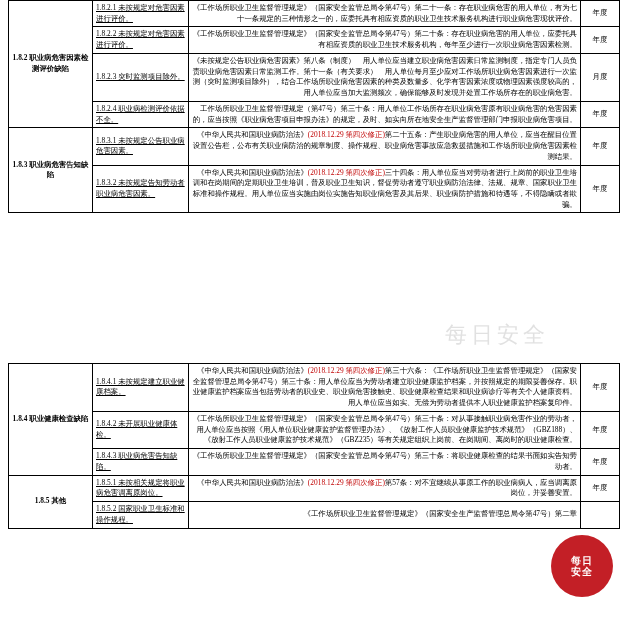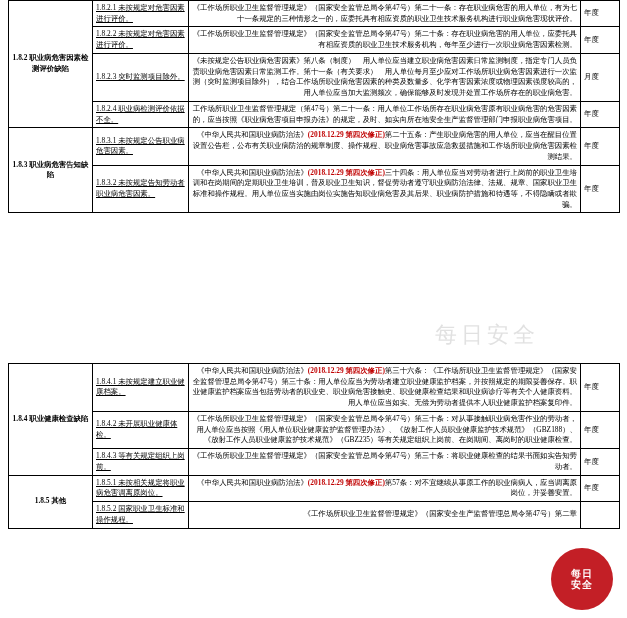--- a/index.html
+++ b/index.html
@@ -50,55 +50,56 @@
     text-align: left;
     font-size: 7.4px;
     text-decoration: underline;
   }
   td.basis {
     text-align: right;
     font-size: 7.2px;
     line-height: 1.42;
   }
   td.freq {
+    text-align: center;
     font-size: 7.6px;
   }
   .red {
     color: #c00000;
-    font-weight: bold;
+    font-weight: normal;
   }
   .tbl-wrap-1 { position: absolute; top: 0; left: 0; }
   .tbl-wrap-2 { position: absolute; top: 363px; left: 0; }
 
   
   .watermark {
     position: absolute;
     right: 14px;
-    bottom: 8px;
+    bottom: 21px;
     width: 62px;
     height: 62px;
     border-radius: 50%;
     background: #c0141b;
     color: #ffffff;
     display: flex;
     align-items: center;
     justify-content: center;
     font-family: "Liberation Sans", sans-serif;
     font-size: 10px;
     font-weight: bold;
     letter-spacing: 1px;
     line-height: 1.15;
     text-align: center;
     opacity: 0.95;
     z-index: 5;
   }
   .watermark span { display: block; }
   .wm-text-ghost {
     position: absolute;
-    right: 88px;
+    right: 78px;
     top: 320px;
     font-family: "Liberation Sans", sans-serif;
     font-size: 22px;
     color: rgba(120,120,120,0.22);
     letter-spacing: 4px;
     white-space: nowrap;
     z-index: 4;
     pointer-events: none;
   }
 </style>
@@ -128,21 +129,21 @@
           <td class="basis">《工作场所职业卫生监督管理规定》（国家安全监管总局令第47号）第二十条：存在职业病危害的用人单位，应委托具有相应资质的职业卫生技术服务机构，每年至少进行一次职业病危害因素检测。</td>
           <td class="freq">年度</td>
         </tr>
         <tr>
           <td class="item">1.8.2.3 突时监测项目除外。</td>
           <td class="basis">《未按规定公告职业病危害因素》第八条（制度）　用人单位应当建立职业病危害因素日常监测制度，指定专门人员负责职业病危害因素日常监测工作。第十一条（有关要求）　用人单位每月至少应对工作场所职业病危害因素进行一次监测（突时监测项目除外），结合工作场所职业病危害因素的种类及数量多、化学有害因素浓度或物理因素强度较高的，用人单位应当加大监测频次，确保能够及时发现并处置工作场所存在的职业病危害。</td>
           <td class="freq">月度</td>
         </tr>
         <tr>
           <td class="item">1.8.2.4 职业病检测评价依据不全。</td>
-          <td class="basis">工作场所职业卫生监督管理规定（第47号）第二十一条：用人单位工作场所存在职业病危害原有职业病危害的危害因素的，应当按照《职业病危害项目申报办法》的规定，及时、如实向所在地安全生产监督管理部门申报职业病危害项目。</td>
+          <td class="basis">工作场所职业卫生监督管理规定（第47号）第三十条：用人单位工作场所存在职业病危害原有职业病危害的危害因素的，应当按照《职业病危害项目申报办法》的规定，及时、如实向所在地安全生产监督管理部门申报职业病危害项目。</td>
           <td class="freq">年度</td>
         </tr>
 
         <tr>
           <td class="cat" rowspan="2">1.8.3 职业病危害告知缺陷</td>
           <td class="item">1.8.3.1 未按规定公告职业病危害因素。</td>
           <td class="basis">《中华人民共和国职业病防治法》<span class="red">(2018.12.29 第四次修正)</span>第二十五条：产生职业病危害的用人单位，应当在醒目位置设置公告栏，公布有关职业病防治的规章制度、操作规程、职业病危害事故应急救援措施和工作场所职业病危害因素检测结果。</td>
           <td class="freq">年度</td>
         </tr>
         <tr>
@@ -169,21 +170,21 @@
           <td class="item">1.8.4.1 未按规定建立职业健康档案。</td>
           <td class="basis">《中华人民共和国职业病防治法》<span class="red">(2018.12.29 第四次修正)</span>第三十六条：《工作场所职业卫生监督管理规定》（国家安全监督管理总局令第47号）第三十条：用人单位应当为劳动者建立职业健康监护档案，并按照规定的期限妥善保存。职业健康监护档案应当包括劳动者的职业史、职业病危害接触史、职业健康检查结果和职业病诊疗等有关个人健康资料。用人单位应当如实、无偿为劳动者提供本人职业健康监护档案复印件。</td>
           <td class="freq">年度</td>
         </tr>
         <tr>
           <td class="item">1.8.4.2 未开展职业健康体检。</td>
           <td class="basis">《工作场所职业卫生监督管理规定》（国家安全监管总局令第47号）第三十条：对从事接触职业病危害作业的劳动者，用人单位应当按照《用人单位职业健康监护监督管理办法》、《放射工作人员职业健康监护技术规范》（GBZ188）、《放射工作人员职业健康监护技术规范》（GBZ235）等有关规定组织上岗前、在岗期间、离岗时的职业健康检查。</td>
           <td class="freq">年度</td>
         </tr>
         <tr>
-          <td class="item">1.8.4.3 等有关规定组织上岗前。</td>
+          <td class="item">1.8.4.3 职业病危害告知缺陷。</td>
           <td class="basis">《工作场所职业卫生监督管理规定》（国家安全监管总局令第47号）第三十条：将职业健康检查的结果书面如实告知劳动者。</td>
           <td class="freq">年度</td>
         </tr>
 
         <tr>
           <td class="cat" rowspan="2">1.8.5 其他</td>
           <td class="item">1.8.5.1 未按相关规定将职业病危害调离原岗位。</td>
           <td class="basis">《中华人民共和国职业病防治法》<span class="red">(2018.12.29 第四次修正)</span>第57条：对不宜继续从事原工作的职业病病人，应当调离原岗位，并妥善安置。</td>
           <td class="freq">年度</td>
         </tr>

